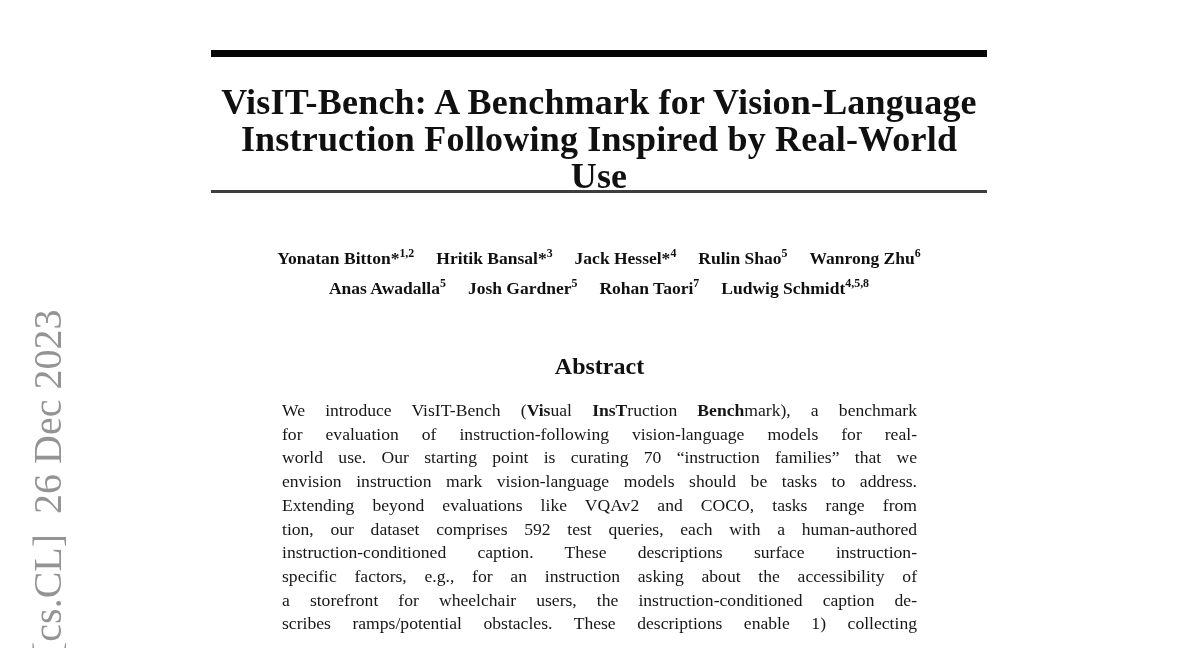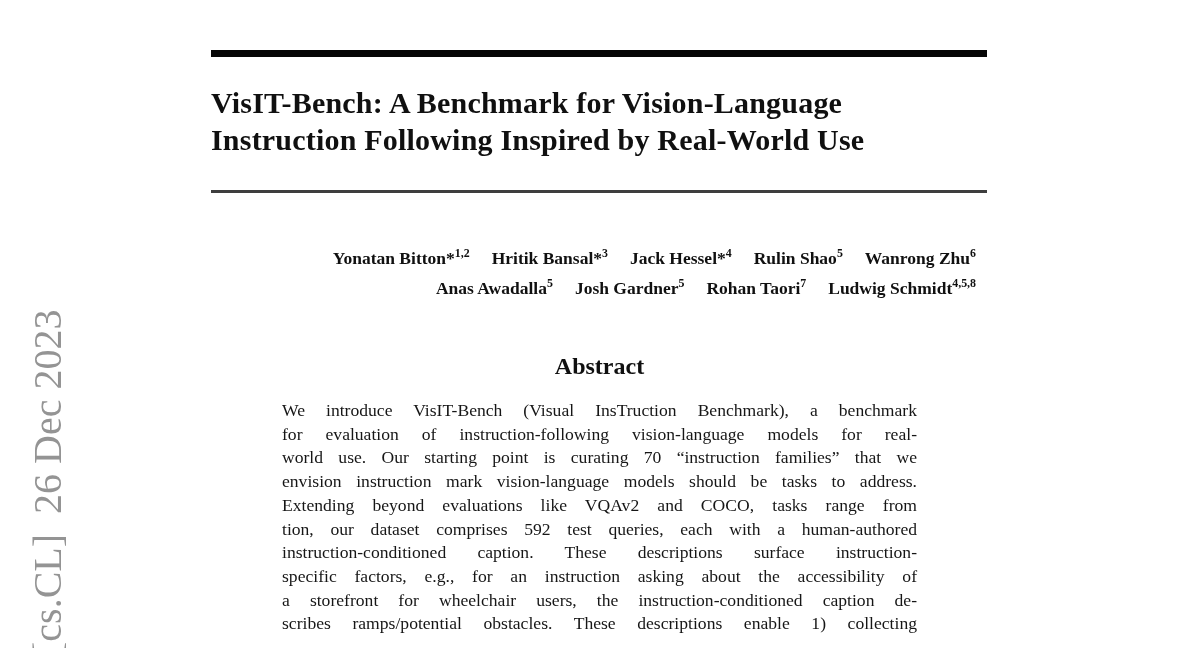--- a/index.html
+++ b/index.html
@@ -8,41 +8,41 @@
     position:relative; overflow:hidden; background:#ffffff;
     font-family:"Liberation Serif","DejaVu Serif",serif; color:#131313;
   }
   .page { position:absolute; inset:0; background:#ffffff; }
 
   .topbar { position:absolute; left:211px; top:50px; width:776px; height:7px; background:#060606; }
   .rule2  { position:absolute; left:211px; top:190px; width:776px; height:3px; background:#3e3e3e; }
 
   .title {
     position:absolute; left:211px; top:84px; width:776px;
-    font-weight:bold; font-size:30px; line-height:37px;
+    text-align:center; font-weight:bold; font-size:36px; line-height:37px;
     letter-spacing:0.2px; color:#101010;
   }
 
   .authors {
     position:absolute; left:211px; top:241px; width:776px;
     text-align:center; font-weight:bold; font-size:17.5px; line-height:25.5px;
     color:#101010;
   }
-  .authors-line { white-space:nowrap;text-align:right; }
+  .authors-line { white-space:nowrap; }
   .author { margin:0 11px; white-space:nowrap; display:inline-block; }
   .author sup { font-size:68%; font-weight:bold; }
 
   .abs-head {
     position:absolute; left:282px; top:353px; width:635px;
     text-align:center; font-weight:bold; font-size:24px; color:#101010;
   }
 
   .abs-body { position:absolute; left:282px; top:399px; width:635px; font-size:17.6px; color:#161616; }
   .abs-line { line-height:23.7px; text-align:justify; text-align-last:justify; white-space:normal; }
-  .abs-line .b { font-weight:normal; }
+  .abs-line .b { font-weight:bold; }
   .abs-line .i { }
 
   .watermark {
     position:absolute; left:25px; top:655px; width:400px; height:46px;
     transform:rotate(-90deg); transform-origin:0 0;
     color:#949494; font-size:40px; line-height:46px; white-space:pre;
     font-family:"Liberation Serif","DejaVu Serif",serif;
   }
 </style>
 </head>

